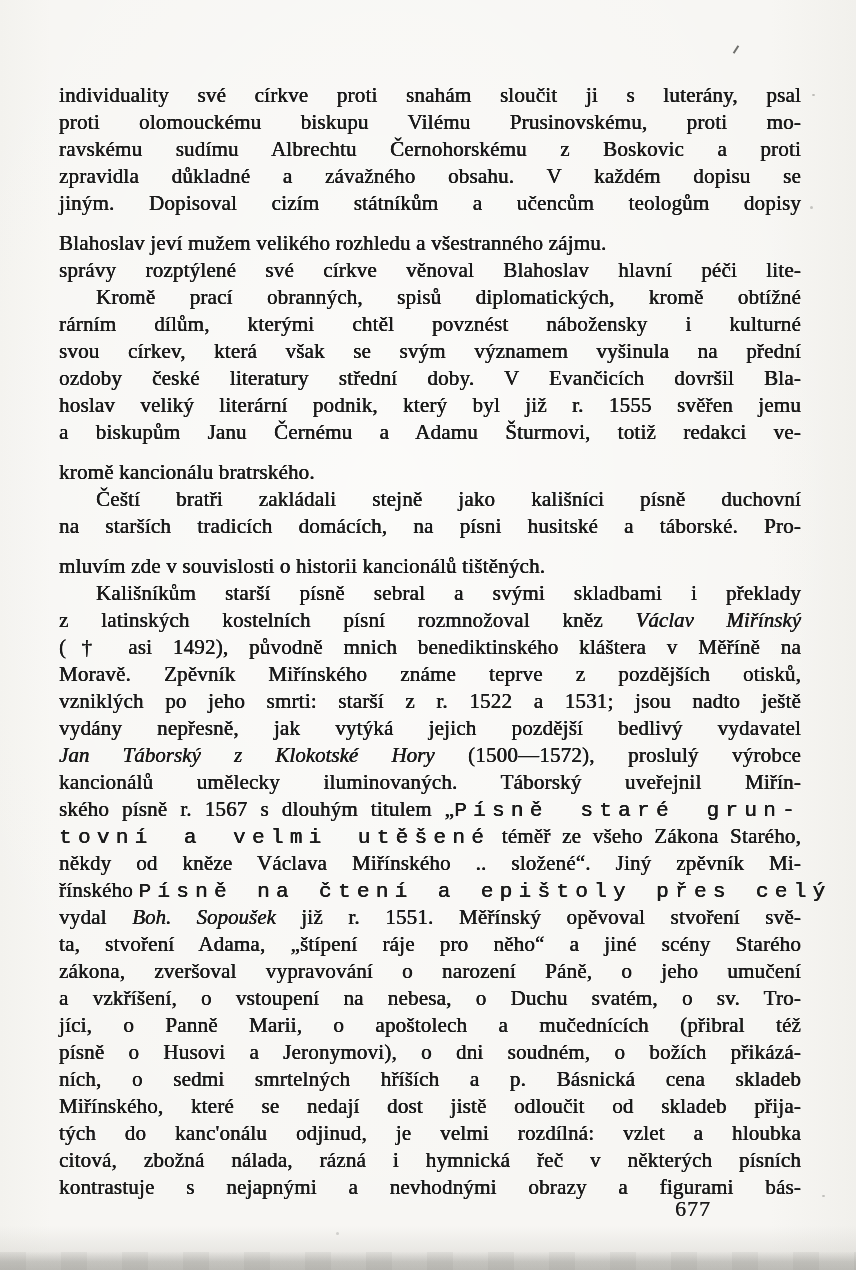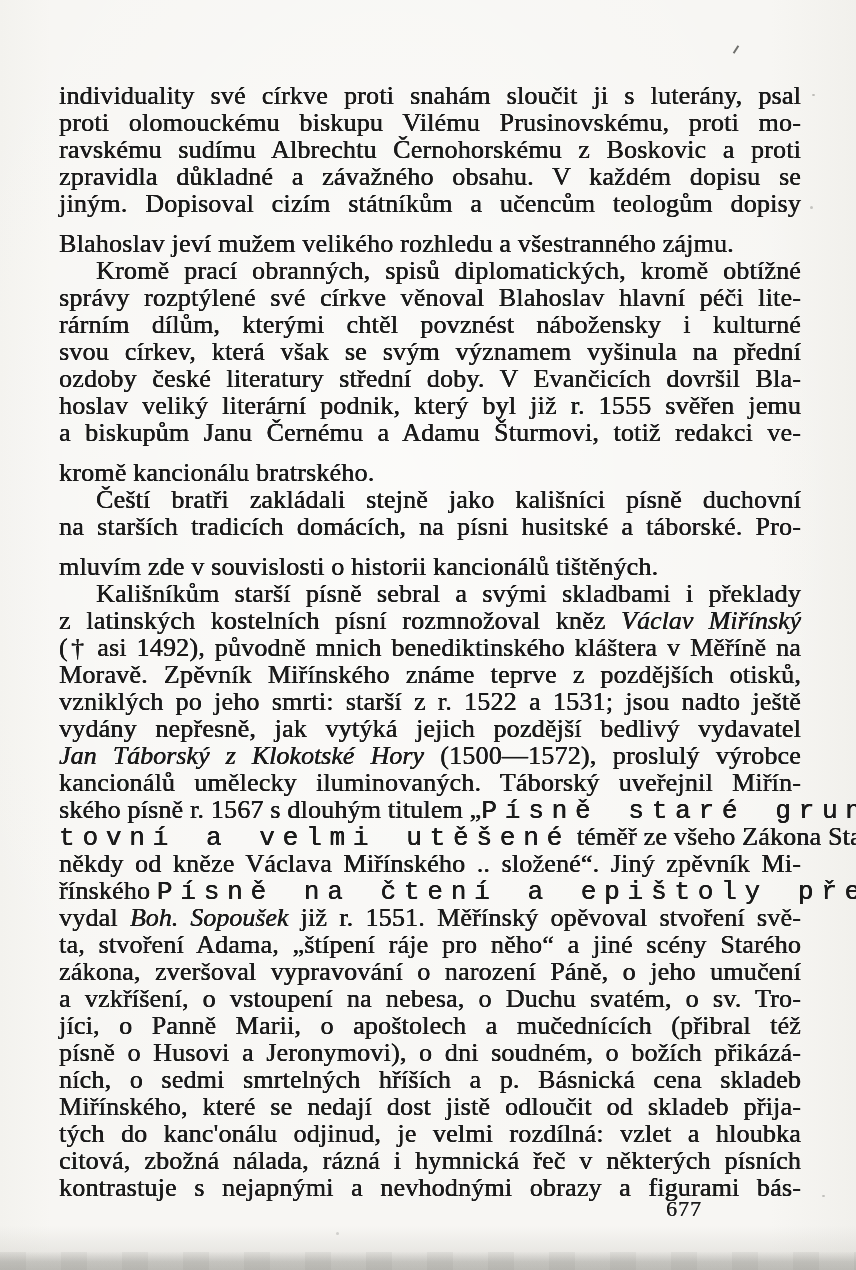--- a/index.html
+++ b/index.html
@@ -15,38 +15,38 @@
       radial-gradient(ellipse at 45% 40%, rgba(255,255,255,0.55), rgba(255,255,255,0) 70%),
       linear-gradient(90deg, #f3f2ee 0%, #f7f6f3 6%, #f7f6f3 90%, #f1f0ec 100%),
       #f6f5f2;
     font-family: "Liberation Serif", "DejaVu Serif", serif;
     color: #1b1b1b;
   }
   .text-block {
     position: absolute;
     left: 59px; top: 82px;
     width: 742px;
-    font-size: 26px;
+    font-size: 21px;
     line-height: 27px;
     text-shadow: 0.35px 0 0 currentColor, 0 0.2px 0 currentColor;
   }
   .line {
     height: 27px;
     white-space: nowrap;
     text-align: justify;
     text-align-last: justify;
   }
   .line.no-just { text-align-last: auto; margin-top: 13px; }
   .line.indent { text-indent: 37px; }
   .it { font-style: italic; }
   .sp { letter-spacing: 0.30em; word-spacing: 0.25em; font-family: Liberation Mono, monospace; }
   .no { letter-spacing: 0.2px; }
   .page-number {
     position: absolute;
-    top: 1196px; right: 154px;
+    top: 1196px; right: 145px;
     font-size: 22px;
     letter-spacing: 1px;
     text-shadow: 0.35px 0 0 currentColor;
   }
   .bottom-shadow {
     position: absolute;
     left: 0; bottom: 0;
     width: 856px; height: 18px;
     background:
       repeating-linear-gradient(90deg, rgba(120,118,112,0.10) 0 26px, rgba(160,158,152,0.04) 26px 61px),
@@ -74,22 +74,22 @@
 <body>
 
 <div class="scan-page">
   <div class="text-block">
       <div class="line"><span class="no">individuality své církve proti snahám sloučit ji s luterány, psal</span></div>
       <div class="line"><span class="no">proti olomouckému biskupu Vilému Prusinovskému, proti mo-</span></div>
       <div class="line"><span class="no">ravskému sudímu Albrechtu Černohorskému z Boskovic a proti</span></div>
       <div class="line"><span class="no">zpravidla důkladné a závažného obsahu. V každém dopisu se</span></div>
       <div class="line"><span class="no">jiným. Dopisoval cizím státníkům a učencům teologům dopisy</span></div>
       <div class="line no-just"><span class="no">Blahoslav jeví mužem velikého rozhledu a všestranného zájmu.</span></div>
+      <div class="line"><span class="no">správy rozptýlené své církve věnoval Blahoslav hlavní péči lite-</span></div>
       <div class="line indent"><span class="no">Kromě prací obranných, spisů diplomatických, kromě obtížné</span></div>
-      <div class="line"><span class="no">správy rozptýlené své církve věnoval Blahoslav hlavní péči lite-</span></div>
       <div class="line"><span class="no">rárním dílům, kterými chtěl povznést nábožensky i kulturné</span></div>
       <div class="line"><span class="no">svou církev, která však se svým významem vyšinula na přední</span></div>
       <div class="line"><span class="no">ozdoby české literatury střední doby. V Evančicích dovršil Bla-</span></div>
       <div class="line"><span class="no">hoslav veliký literární podnik, který byl již r. 1555 svěřen jemu</span></div>
       <div class="line"><span class="no">a biskupům Janu Černému a Adamu Šturmovi, totiž redakci ve-</span></div>
       <div class="line no-just"><span class="no">kromě kancionálu bratrského.</span></div>
       <div class="line indent"><span class="no">Čeští bratři zakládali stejně jako kališníci písně duchovní</span></div>
       <div class="line"><span class="no">na starších tradicích domácích, na písni husitské a táborské. Pro-</span></div>
       <div class="line no-just"><span class="no">mluvím zde v souvislosti o historii kancionálů tištěných.</span></div>
       <div class="line indent"><span class="no">Kališníkům starší písně sebral a svými skladbami i překlady</span></div>

